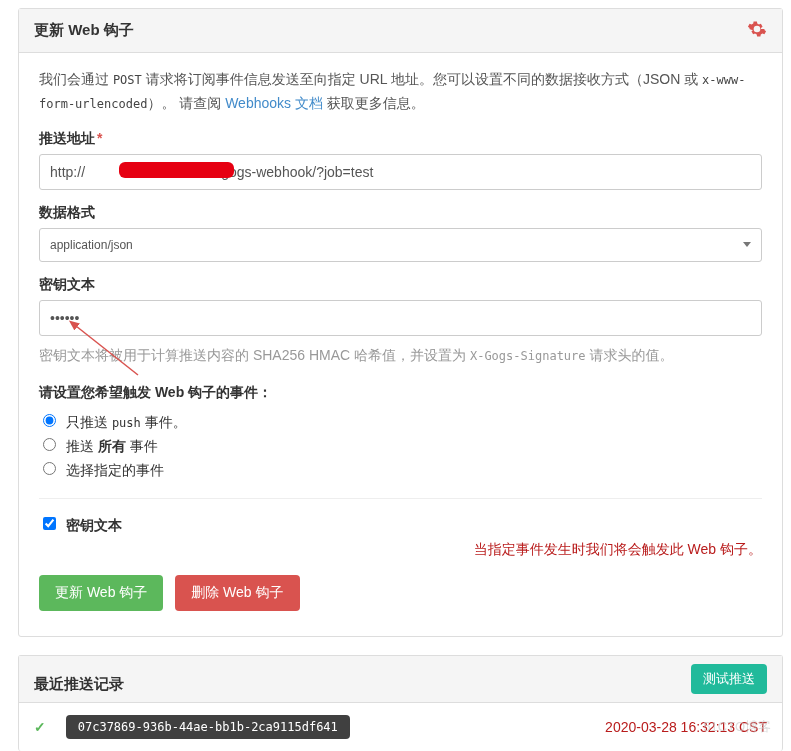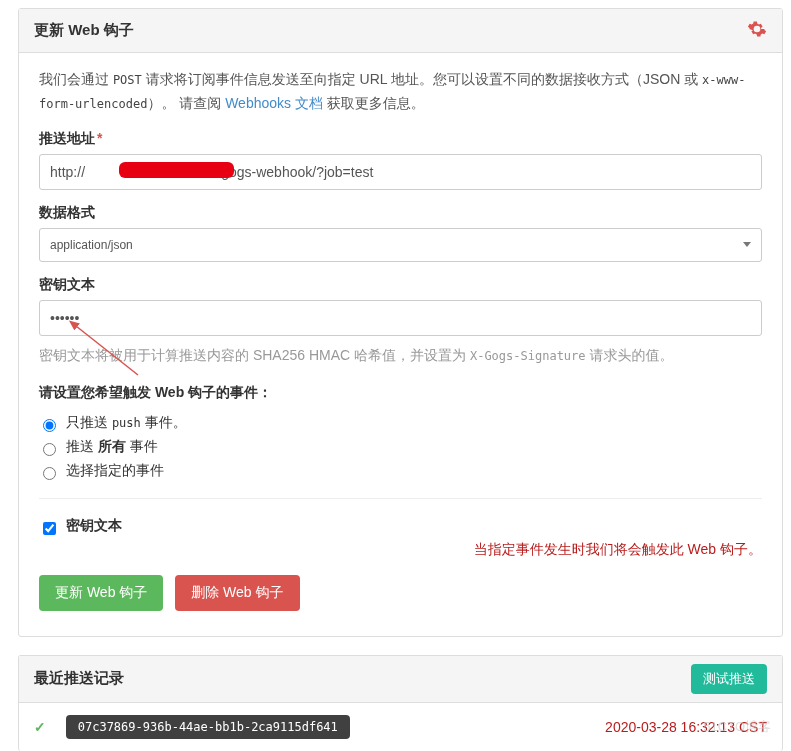--- a/index.html
+++ b/index.html
@@ -85,21 +85,21 @@
     }
     .help {
       color: #999;
       margin-top: 8px;
       line-height: 1.6;
     }
     .help code { font-family: Consolas, monospace; font-size: 12px; }
     .section-title { font-weight: bold; margin-top: 18px; margin-bottom: 12px; }
     .radio-row, .check-row {
       display: flex;
-      align-items: flex-end;
+      align-items: flex-start;
       margin: 6px 0 6px 4px;
     }
     .radio-row input, .check-row input { margin-right: 10px; }
     .radio-row label code { font-family: Consolas, monospace; font-size: 12px; }
     .check-row label { font-weight: bold; }
     .sub-help {
       color: #b91c1c;
       margin-left: 28px;
       margin-top: 4px;
       text-align: right;
@@ -118,21 +118,21 @@
     }
     .btn-green { background: #5cb85c; }
     .btn-red { background: #d9534f; }
     .btn-teal { background: #21ba9b; padding: 6px 12px; font-size: 13px; margin: 0; border-radius: 4px; }
     .records-header {
       background: #f5f5f5;
       border-bottom: 1px solid #ddd;
       padding: 8px 15px;
       display: flex;
       justify-content: space-between;
-      align-items: center;
+      align-items: flex-end;
     }
     .records-header h3 { font-size: 15px; font-weight: bold; }
     .record-row {
       padding: 12px 15px;
       display: flex;
       justify-content: space-between;
       align-items: center;
     }
     .record-left { display: flex; align-items: center; gap: 20px; }
     .check-green { color: #5cb85c; font-size: 14px; font-weight: bold; }

